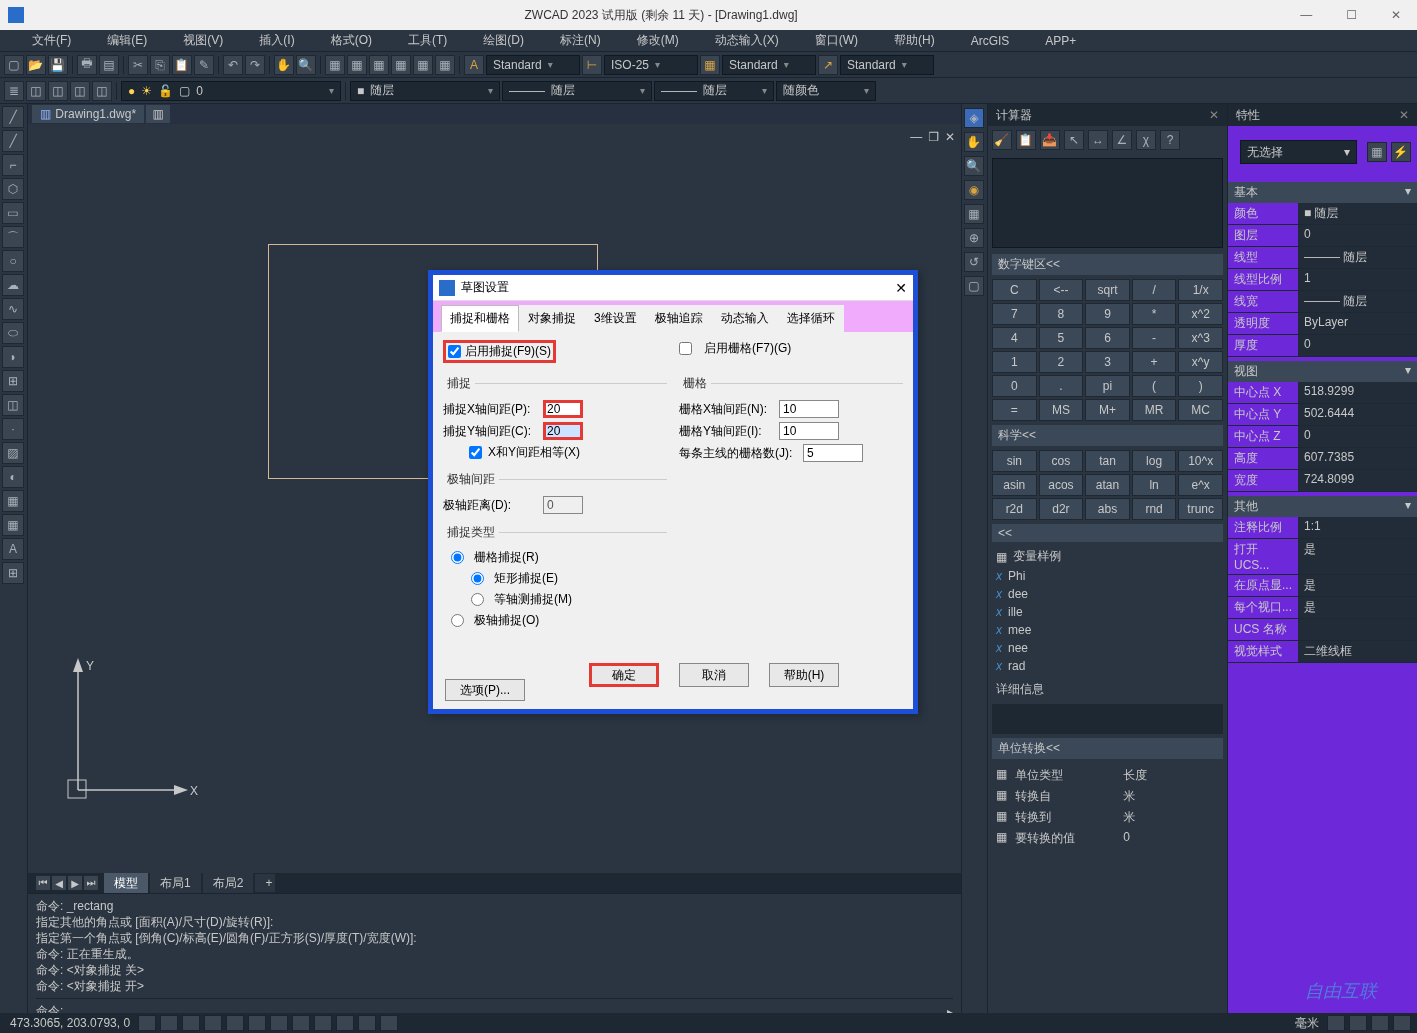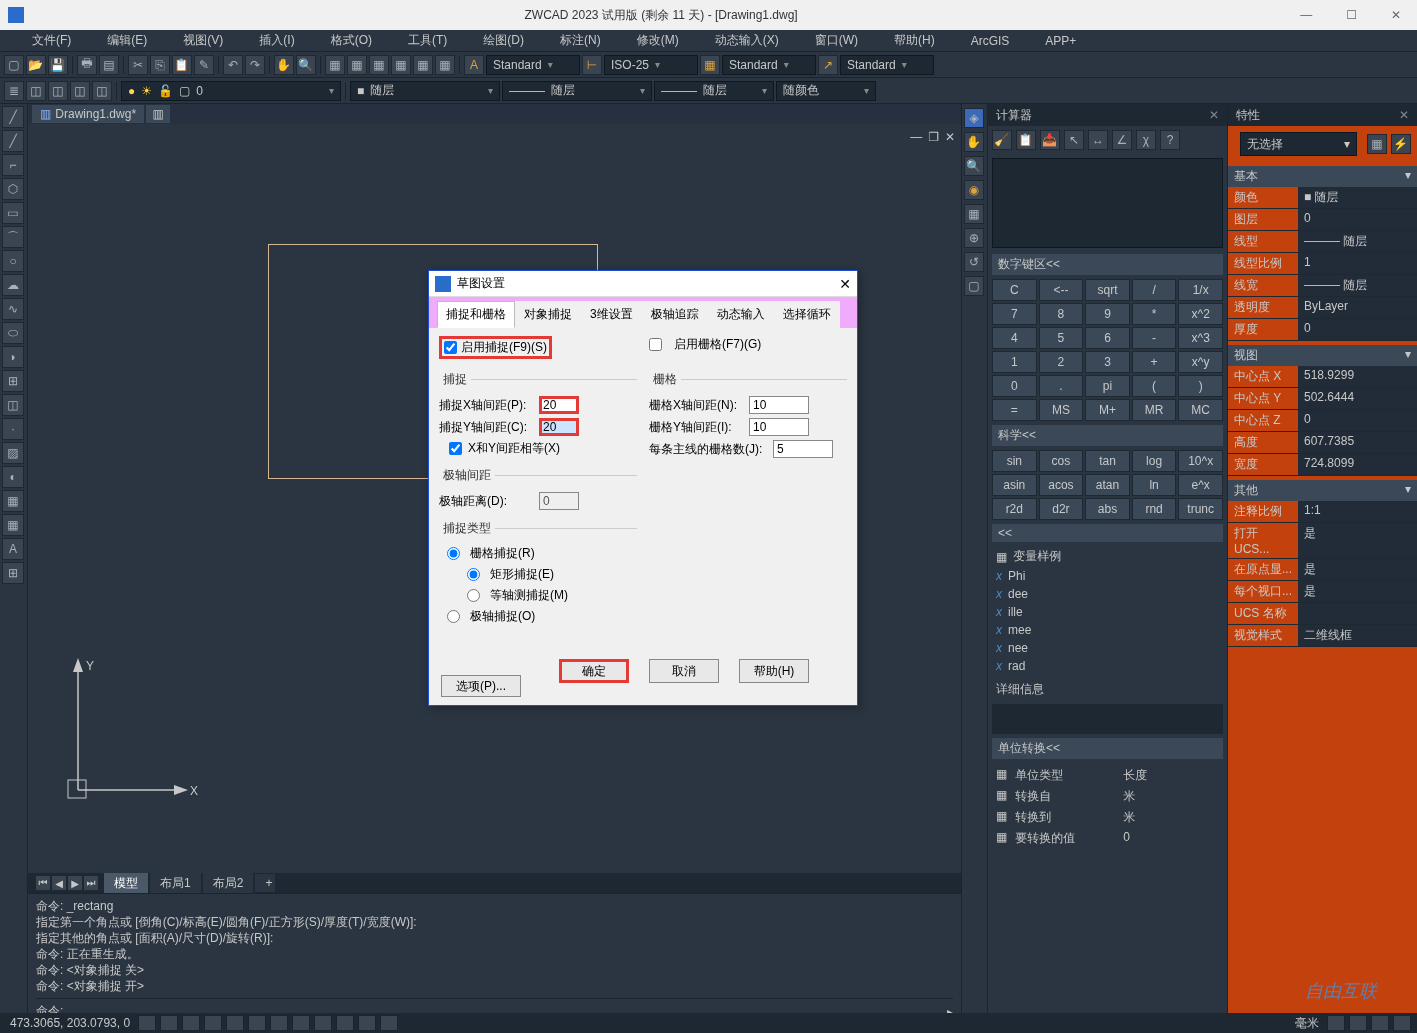--- a/index.html
+++ b/index.html
@@ -59,29 +59,29 @@
 .calc-grid { display: grid; grid-template-columns: repeat(5, 1fr); gap: 2px; padding: 2px 4px; }
 .calc-btn { height: 22px; background: #3a4858; border: 1px solid #1e2832; color: #c8c8c8; display: flex; align-items: center; justify-content: center; cursor: pointer; }
 .var-list { padding: 2px 4px; }
 .var-row { display: flex; align-items: center; padding: 2px 4px; color: #c8c8c8; gap: 6px; }
 .var-row .var-icon { color: #4a8cc9; font-style: italic; }
 .unit-section { padding: 4px; }
 .unit-row { display: flex; padding: 2px 4px; color: #c8c8c8; gap: 8px; }
 .unit-row .lbl { width: 100px; }
 
 
-.props-panel { width: 190px; background: #c2410c; border-left: 1px solid #1a2430; display: flex; flex-direction: column; }
+.props-panel { width: 190px; background: #6d28d9; border-left: 1px solid #1a2430; display: flex; flex-direction: column; }
 .props-select { height: 24px; margin: 6px; background: #1e2832; border: 1px solid #0e1822; color: #c8c8c8; display: flex; align-items: center; padding: 0 6px; justify-content: space-between; }
 .props-section-hdr { background: #3a4858; padding: 2px 6px; color: #c8c8c8; display: flex; justify-content: space-between; margin-top: 4px; }
 .props-grid { display: grid; grid-template-columns: 70px 1fr; }
 .props-grid > div { padding: 2px 6px; border-bottom: 1px solid #1e2832; color: #c8c8c8; }
 .props-grid .val { background: #222c38; }
 
 
-.dialog-overlay { position: absolute; left: 428px; top: 270px; width: 430px; background: #f0f0f0; border: 1px solid #1d4ed8; z-index: 100; box-shadow: 2px 2px 8px rgba(0,0,0,0.3); font-size: 12px; }
+.dialog-overlay { position: absolute; left: 428px; top: 270px; width: 490px; background: #f0f0f0; border: 5px solid #1d4ed8; z-index: 100; box-shadow: 2px 2px 8px rgba(0,0,0,0.3); font-size: 12px; }
 .dialog-title { height: 26px; background: #fff; display: flex; align-items: center; padding: 0 6px; gap: 6px; border-bottom: 1px solid #ddd; }
 .dialog-title .dlg-icon { width: 16px; height: 16px; background: #2a6cc9; }
 .dialog-title .close-btn { margin-left: auto; cursor: pointer; font-size: 14px; }
 .dialog-tabs { display: flex; background: #f0abfc; padding: 4px 8px 0; gap: 0; }
 .dialog-tab { padding: 4px 8px; background: #f0f0f0; cursor: pointer; border: 1px solid transparent; }
 .dialog-tab.active { background: #fff; border: 1px solid #bbb; border-bottom: 1px solid #fff; position: relative; z-index: 2; }
 .dialog-body { padding: 8px 10px; background: #f0f0f0; }
 .dlg-row { display: flex; align-items: center; gap: 6px; margin: 4px 0; }
 .dlg-checkbox { width: 13px; height: 13px; }
 .dlg-fieldset { border: none; border-top: 1px solid #ccc; margin: 6px 0; padding: 4px 0 0; }
@@ -282,22 +282,22 @@
         <div class="nav-arrow">▶</div>
         <div class="nav-arrow">⏭</div>
       </div>
       <div class="bottom-tab active">模型</div>
       <div class="bottom-tab">布局1</div>
       <div class="bottom-tab">布局2</div>
       <div class="bottom-tab" style="width:20px;text-align:center">+</div>
     </div>
     <div class="command-area" id="cmd-area">
       <div class="command-line">命令: _rectang</div>
+        <div class="command-line">指定其他的角点或 [面积(A)/尺寸(D)/旋转(R)]:</div>
         <div class="command-line">指定第一个角点或 [倒角(C)/标高(E)/圆角(F)/正方形(S)/厚度(T)/宽度(W)]:</div>
-        <div class="command-line">指定其他的角点或 [面积(A)/尺寸(D)/旋转(R)]:</div>
         <div class="command-line">命令: 正在重生成。</div>
         <div class="command-line">命令: &lt;对象捕捉 关&gt;</div>
         <div class="command-line">命令: &lt;对象捕捉 开&gt;</div>
         <div class="cmd-input-row">
         <span>命令:</span>&nbsp;
         <input class="cmd-input" style="">
         <span>▸</span>
       </div>
     </div>
   </div>
@@ -446,21 +446,21 @@
           <span>0</span>
         </div>
       </div>
   </div>
 
   <div class="props-panel">
     <div class="panel-header">
       <span>特性</span>
       <span class="close-x">✕</span>
     </div>
-    <div style="display:flex;align-items:center;gap:4px;padding:0 6px">
+    <div style="display:flex;align-items:center;gap:4px;padding:8px 6px">
       <div class="props-select" style="flex:1">
         <span>无选择</span>
           <span class="chev">▾</span>
       </div>
       <div class="tool-btn">▦</div>
       <div class="tool-btn">⚡</div>
     </div>
     <div id="props-content">
         <div class="props-section-hdr">
           <span>基本</span>
@@ -579,21 +579,21 @@
         <fieldset class="dlg-fieldset">
           <legend>捕捉</legend>
           <div class="dlg-label-input">
             <label>捕捉X轴间距(P):</label>
             <input class="dlg-input red-box" value="20" style="">
           </div>
           <div class="dlg-label-input">
             <label>捕捉Y轴间距(C):</label>
             <input class="dlg-input red-box" style="background: rgb(204, 228, 255);" value="20">
           </div>
-          <div class="dlg-row" style="margin-left:10px">
+          <div class="dlg-row" style="margin-left:26px">
             <input type="checkbox" class="dlg-checkbox" checked="" style="">
             <span>X和Y间距相等(X)</span>
           </div>
         </fieldset>
         <fieldset class="dlg-fieldset">
           <legend>极轴间距</legend>
           <div class="dlg-label-input">
             <label>极轴距离(D):</label>
             <input class="dlg-input" disabled="" value="0" style="">
           </div>

